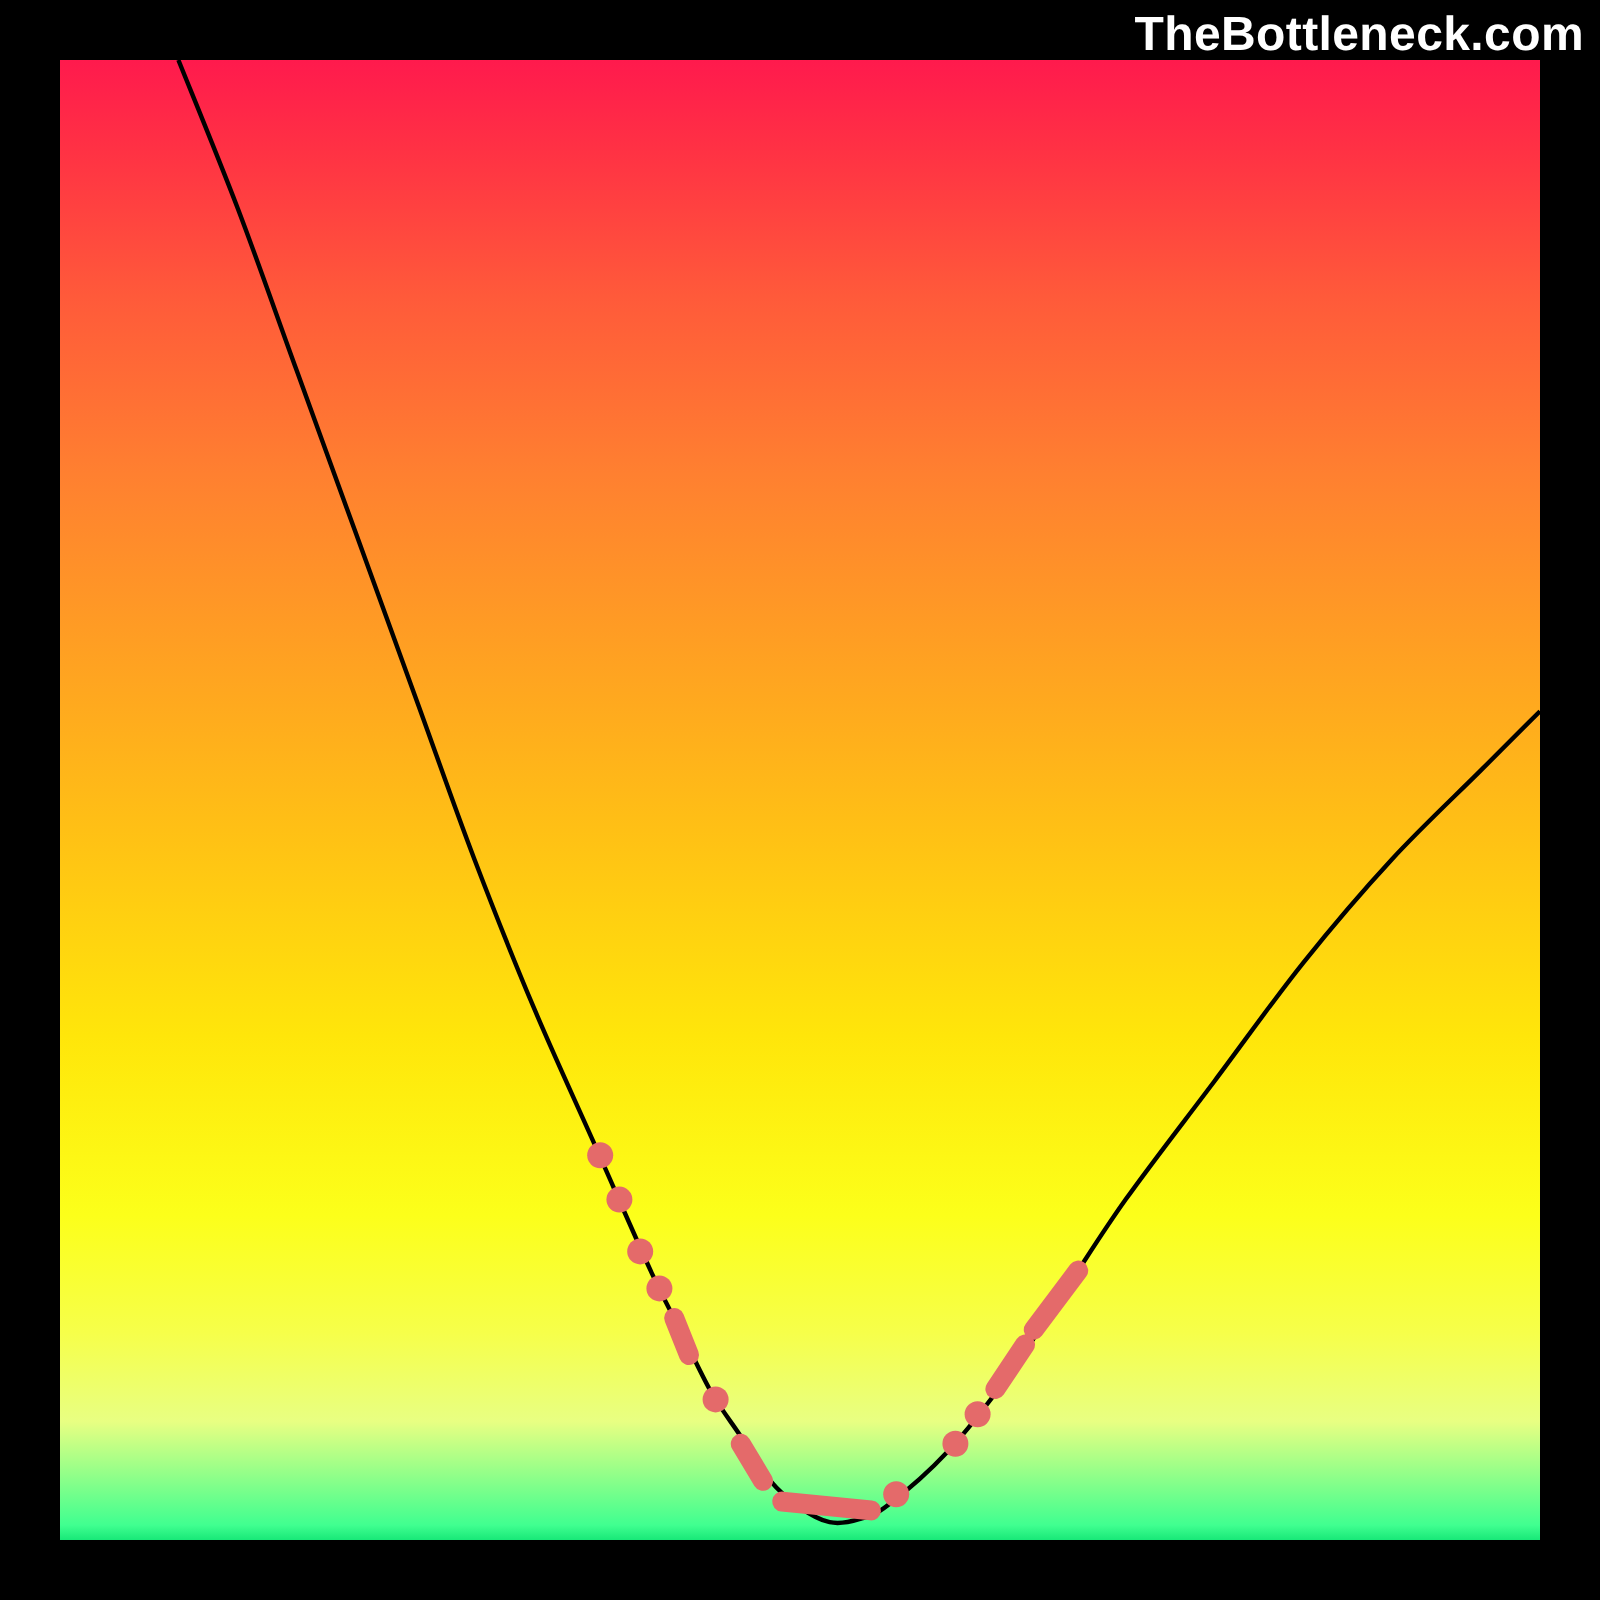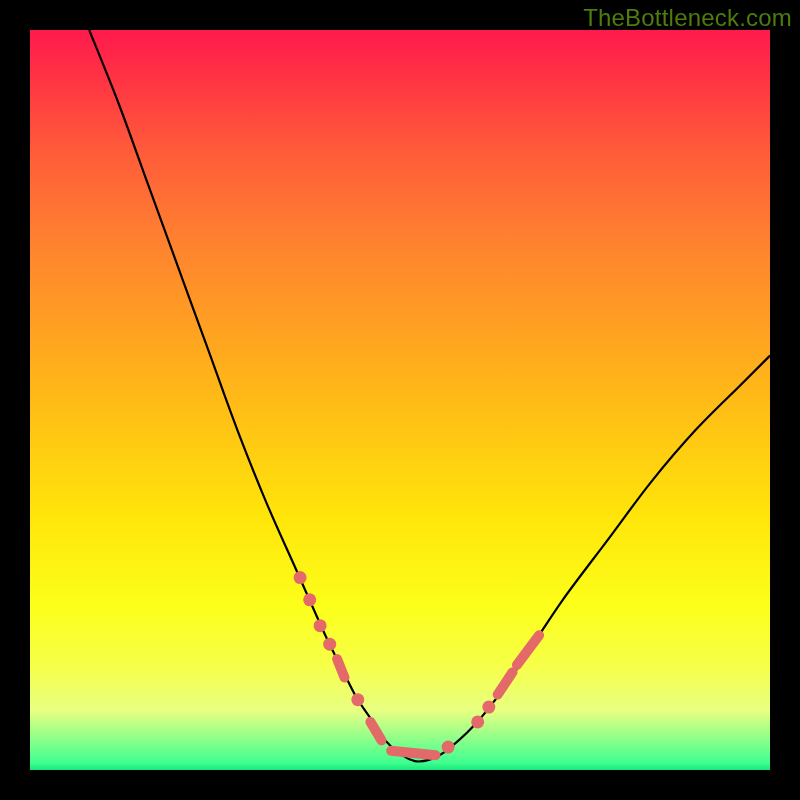--- a/index.html
+++ b/index.html
@@ -29,23 +29,23 @@
       #f6ff4a 86%,
       #e8ff82 92%,
       #40ff90 99%,
       #18e878 100%
     );
   }
   .watermark {
     position: absolute;
     top: 4px;
     right: 8px;
-    color: #4d7c0f;
+    color: #ffffff;
     font-size: 24px;
-    font-weight: 400;
+    font-weight: 700;
     letter-spacing: 0.2px;
     user-select: none;
   }
   svg.plot {
     position: absolute;
     left: 0;
     top: 0;
     width: 740px;
     height: 740px;
     overflow: visible;

